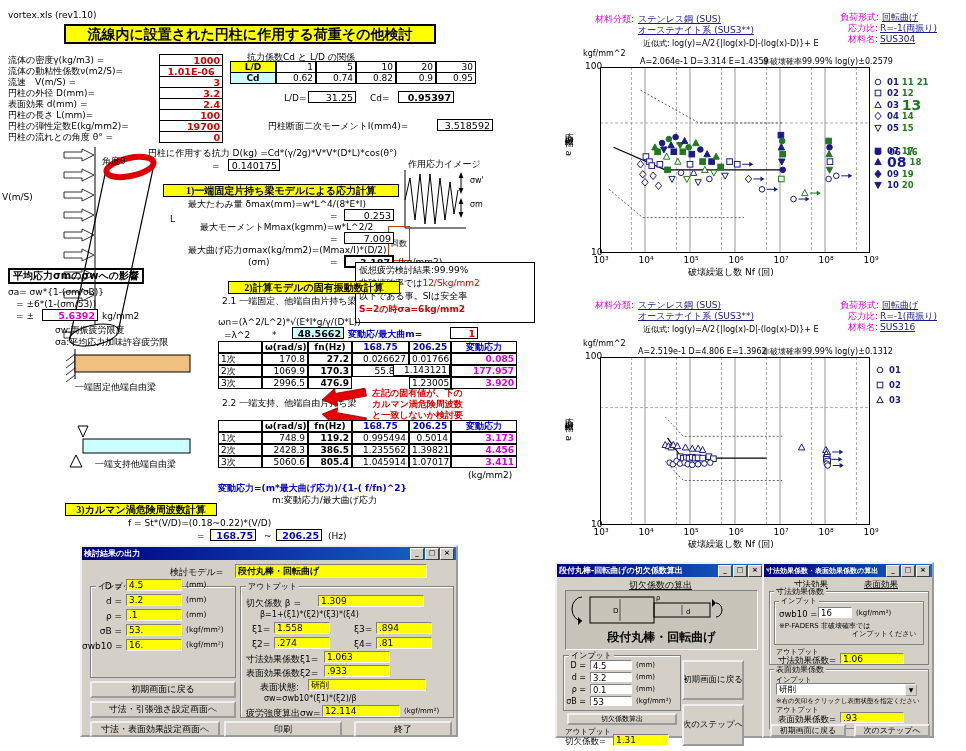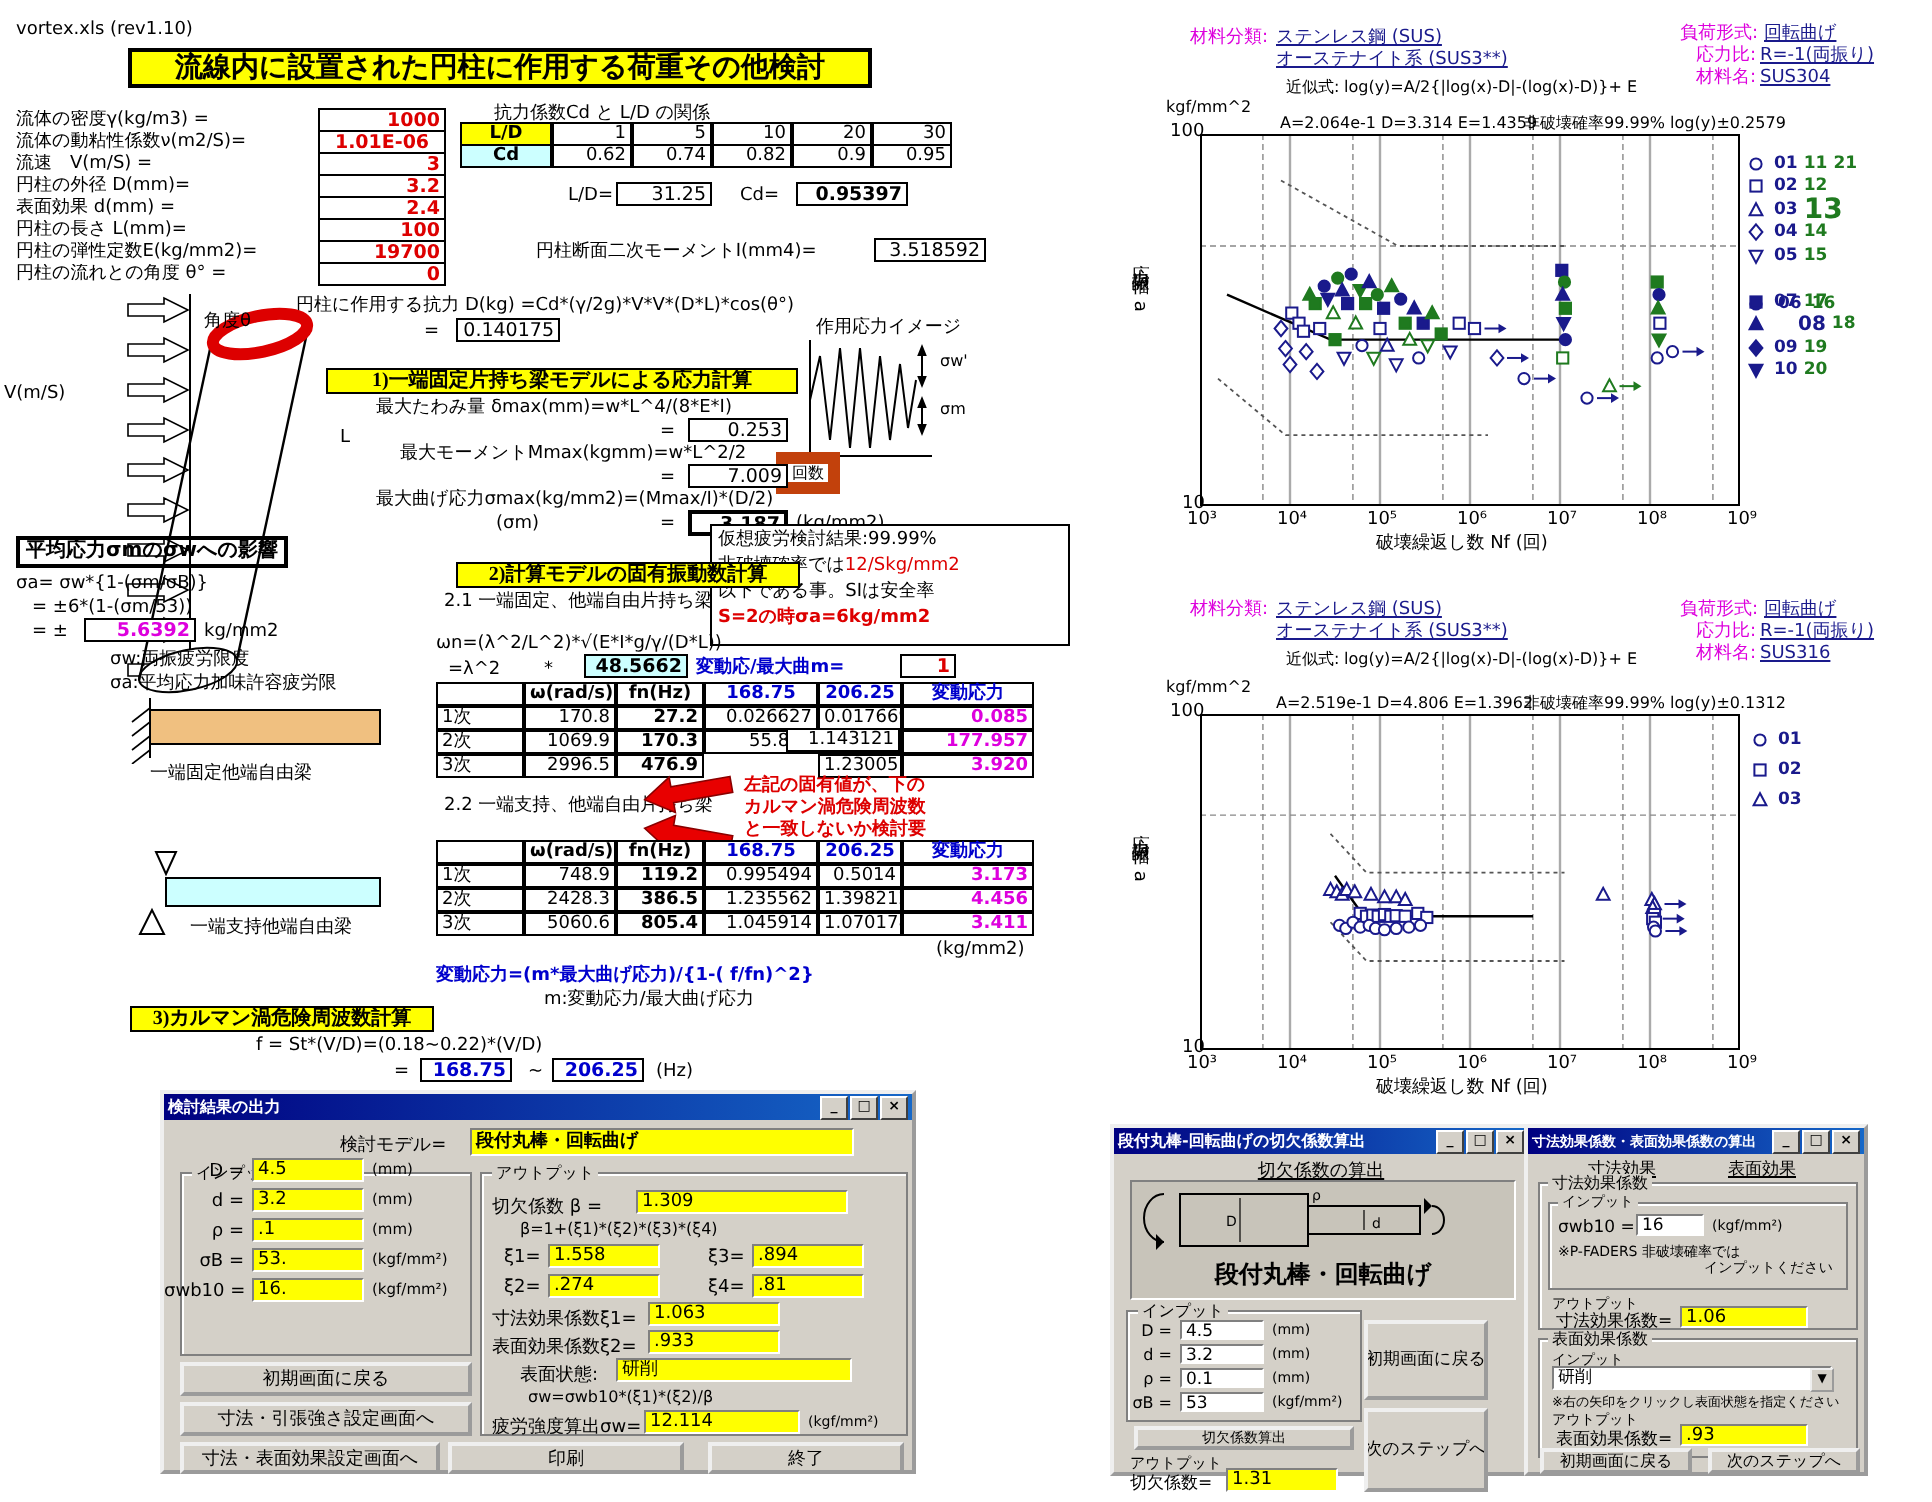--- a/index.html
+++ b/index.html
@@ -54,21 +54,21 @@
     <polyline points="1,30 6,8 11,50 16,4 21,54 26,4 31,54 36,8 41,50 46,12 50,44 54,20" fill="none" stroke="#000" stroke-width="1"></polyline>
     <line x1="57" y1="4" x2="57" y2="22" stroke="#000" stroke-width="1"></line>
     <polygon points="57,2 54.6,8 59.4,8" fill="#000"></polygon>
       <polygon points="57,24 54.6,18 59.4,18" fill="#000"></polygon>
     <line x1="57" y1="30" x2="57" y2="46" stroke="#000" stroke-width="1"></line>
     <polygon points="57,28 54.6,34 59.4,34" fill="#000"></polygon>
       <polygon points="57,48 54.6,42 59.4,42" fill="#000"></polygon>
   </svg>
   <div class="t s8" style="left:470px;top:176px">σw'</div>
   <div class="t s8" style="left:470px;top:200px">σm</div>
-  <div class="t s8" style="left:388px;top:226px;border:6px solid #c2410c;padding:0 2px">回数</div>
+  <div class="t s8" style="left:388px;top:226px;border:1px solid #c2410c;padding:12px 2px">回数</div>
 
   <svg style="left:38px;top:145px" width="165" height="205" viewBox="0 0 165 205">
     <line x1="57" y1="2" x2="57" y2="200" stroke="#000"></line>
     <g fill="#fff" stroke="#000" stroke-width="0.8">
       <polygon points="26,7 44,7 44,4 56,10 44,16 44,13 26,13"></polygon>
       <polygon points="26,27 44,27 44,24 56,30 44,36 44,33 26,33"></polygon>
       <polygon points="26,47 44,47 44,44 56,50 44,56 44,53 26,53"></polygon>
       <polygon points="26,67 44,67 44,64 56,70 44,76 44,73 26,73"></polygon>
       <polygon points="26,87 44,87 44,84 56,90 44,96 44,93 26,93"></polygon>
       <polygon points="26,107 44,107 44,104 56,110 44,116 44,113 26,113"></polygon>
@@ -372,21 +372,21 @@
         <svg width="12" height="10" style="position: static;">
           <rect x="3.2" y="2.2" width="5.6" height="5.6" fill="#1a1a8c" stroke="#1a1a8c" stroke-width="1"></rect>
         </svg>
         <span style="font-size: 8.5px; font-weight: bold; color: rgb(26, 26, 140);">07</span>
         <span style="font-size: 8.5px; font-weight: bold; color: rgb(31, 122, 31);">17</span>
       </div>
       <div style="position: absolute; left: 872px; top: 156.5px; height: 11px; display: flex; align-items: center; gap: 3px;">
         <svg width="12" height="10" style="position: static;">
           <polygon points="6,1.6 2.8,7.6 9.2,7.6" fill="#1a1a8c" stroke="#1a1a8c" stroke-width="1"></polygon>
         </svg>
-        <span style="font-size: 10px; font-weight: bold; color: rgb(26, 26, 140); margin-left: 12px;">08</span>
+        <span style="font-size: 14px; font-weight: bold; color: rgb(26, 26, 140);">08</span>
         <span style="font-size: 8.5px; font-weight: bold; color: rgb(31, 122, 31);">18</span>
       </div>
       <div style="position: absolute; left: 872px; top: 168px; height: 11px; display: flex; align-items: center; gap: 3px;">
         <svg width="12" height="10" style="position: static;">
           <polygon points="6,1.2000000000000002 9.2,5 6,8.8 2.8,5" fill="#1a1a8c" stroke="#1a1a8c" stroke-width="1"></polygon>
         </svg>
         <span style="font-size: 8.5px; font-weight: bold; color: rgb(26, 26, 140);">09</span>
         <span style="font-size: 8.5px; font-weight: bold; color: rgb(31, 122, 31);">19</span>
       </div>
       <div style="position: absolute; left: 872px; top: 179.5px; height: 11px; display: flex; align-items: center; gap: 3px;">

